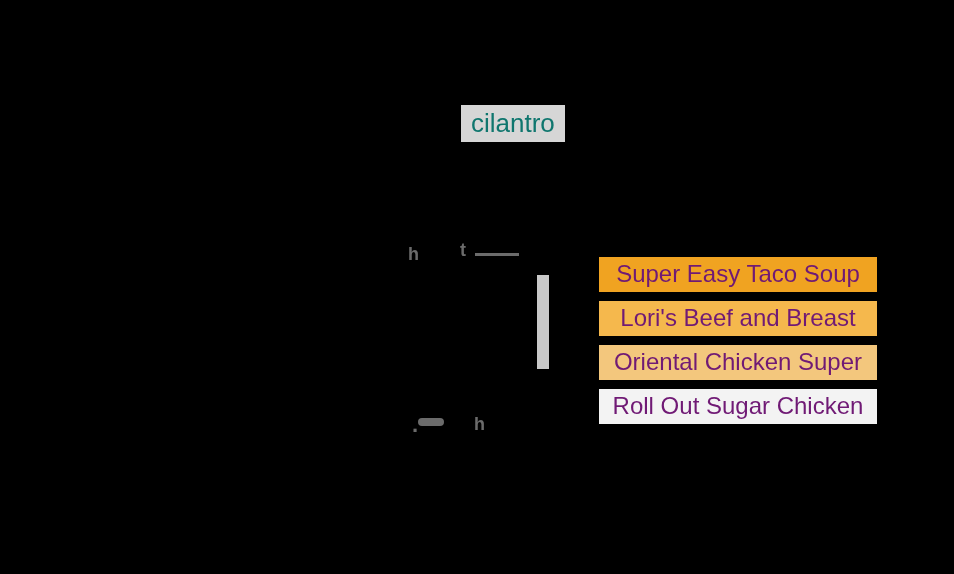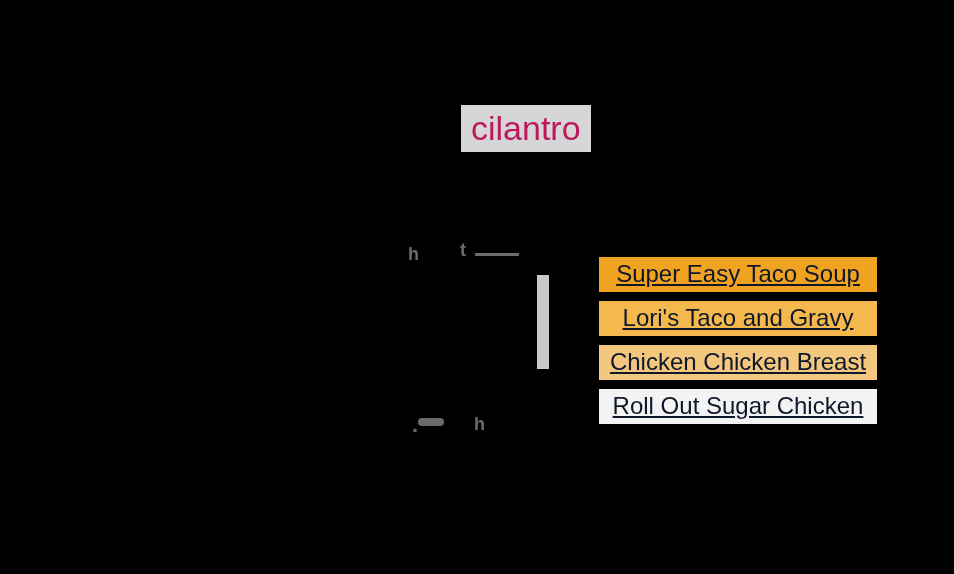--- a/index.html
+++ b/index.html
@@ -23,26 +23,25 @@
     line-height: 1.2;
     text-align: center;
     white-space: nowrap;
     box-sizing: border-box;
   }
   .pad {
     padding: 3px 10px 3px 10px;
   }
   .query {
     background: #d6d6d6;
-    color: #be185d;
-    font-size: 34px;
+    color: #0f766e;
+    font-size: 26px;
   }
   .recipe {
-    color: #0f172a;
-    text-decoration: underline;
+    color: #701a75;
   }
   
   .tick {
     position: absolute;
     color: #6b6b6b;
     font-size: 18px;
     font-weight: bold;
   }
   .vbar {
     position: absolute;
@@ -63,19 +62,19 @@
   <span class="tick" style="left:475px; top:253px; width:44px; height:3px; background:#6b6b6b; display:inline-block;"></span>
 
   <div class="vbar" style="left:536px; top:274px; width:14px; height:96px;"></div>
 
   <span class="tick" style="left:412px; top:412px; font-size:22px;">.</span>
   <span class="tick" style="left:418px; top:418px; width:26px; height:8px; background:#6b6b6b; border-radius:4px; display:inline-block;"></span>
   <span class="tick" style="left:474px; top:414px;">h</span>
 
   <div class="node pad recipe" style="left:598px; top:256px; width:280px; background:#f0a321;">Super Easy Taco Soup</div>
 
-  <div class="node pad recipe" style="left:598px; top:300px; width:280px; background:#f5b84d;">Lori's Taco and Gravy</div>
+  <div class="node pad recipe" style="left:598px; top:300px; width:280px; background:#f5b84d;">Lori's Beef and Breast</div>
 
-  <div class="node pad recipe" style="left:598px; top:344px; width:280px; background:#f3c77d;">Chicken Chicken Breast</div>
+  <div class="node pad recipe" style="left:598px; top:344px; width:280px; background:#f3c77d;">Oriental Chicken Super</div>
 
   <div class="node pad recipe" style="left:598px; top:388px; width:280px; background:#f3f3f3;">Roll Out Sugar Chicken</div>
 
 </div>
 
 </body></html>

